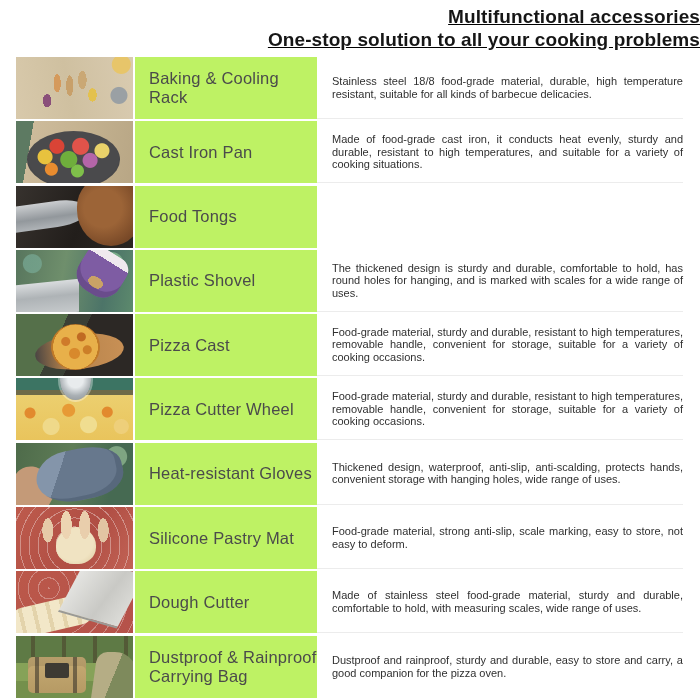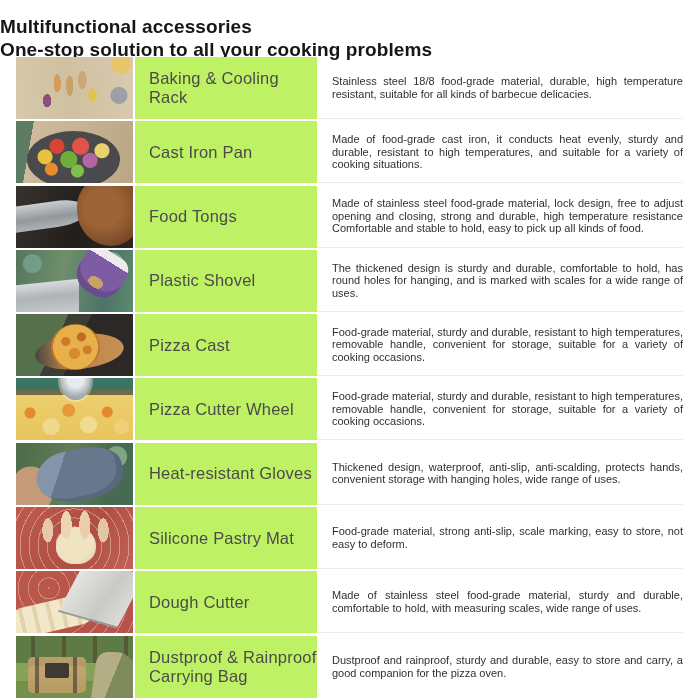--- a/index.html
+++ b/index.html
@@ -1,20 +1,20 @@
 <!DOCTYPE html>
 <html><head>
 <meta charset="utf-8">
 <style>
   html,body{margin:0;padding:0;background:#ffffff;}
   body{width:700px;height:700px;overflow:hidden;font-family:"Liberation Sans",sans-serif;}
   .page{width:700px;height:700px;background:#fff;}
 
   
-  header{height:57px;padding-top:15px;box-sizing:border-box;text-align:left;}
+  header{height:57px;padding-top:5px;box-sizing:border-box;text-align:right;text-decoration:underline;}
   header .tl{font-size:19px;font-weight:bold;color:#161616;line-height:23px;letter-spacing:.1px;}
 
   
   .list{padding:0 17px 0 16px;}
   .row{display:flex;height:62px;margin-bottom:2.3px;align-items:stretch;}
   .thumb{width:117px;height:62px;flex:0 0 117px;position:relative;overflow:hidden;margin-right:2px;background:#ddd;}
   .thumb i{position:absolute;display:block;}
   .namebox{width:182px;flex:0 0 182px;background:#bef264;display:flex;align-items:center;box-sizing:border-box;padding-left:14px;}
   .namebox span{font-size:16.5px;color:#4b4b4b;letter-spacing:.2px;line-height:19px;}
   .desc{flex:1;display:flex;align-items:center;box-sizing:border-box;padding-left:15px;border-bottom:1px solid #ececec;}
@@ -185,23 +185,20 @@
   </div>
 
   <div class="row">
     <div class="thumb t-tongs">
           <i class="a"></i>
           <i class="b"></i>
         </div>
     <div class="namebox">
       <span>Food Tongs</span>
     </div>
-    <div class="desc">
-      <p>Made of stainless steel food-grade material, lock design, free to adjust opening and closing, strong and durable, high temperature resistance Comfortable and stable to hold, easy to pick up all kinds of food.</p>
-    </div>
   </div>
 
   <div class="row">
     <div class="thumb t-shovel">
           <i class="a"></i>
           <i class="b"></i>
         </div>
     <div class="namebox">
       <span>Plastic Shovel</span>
     </div>

